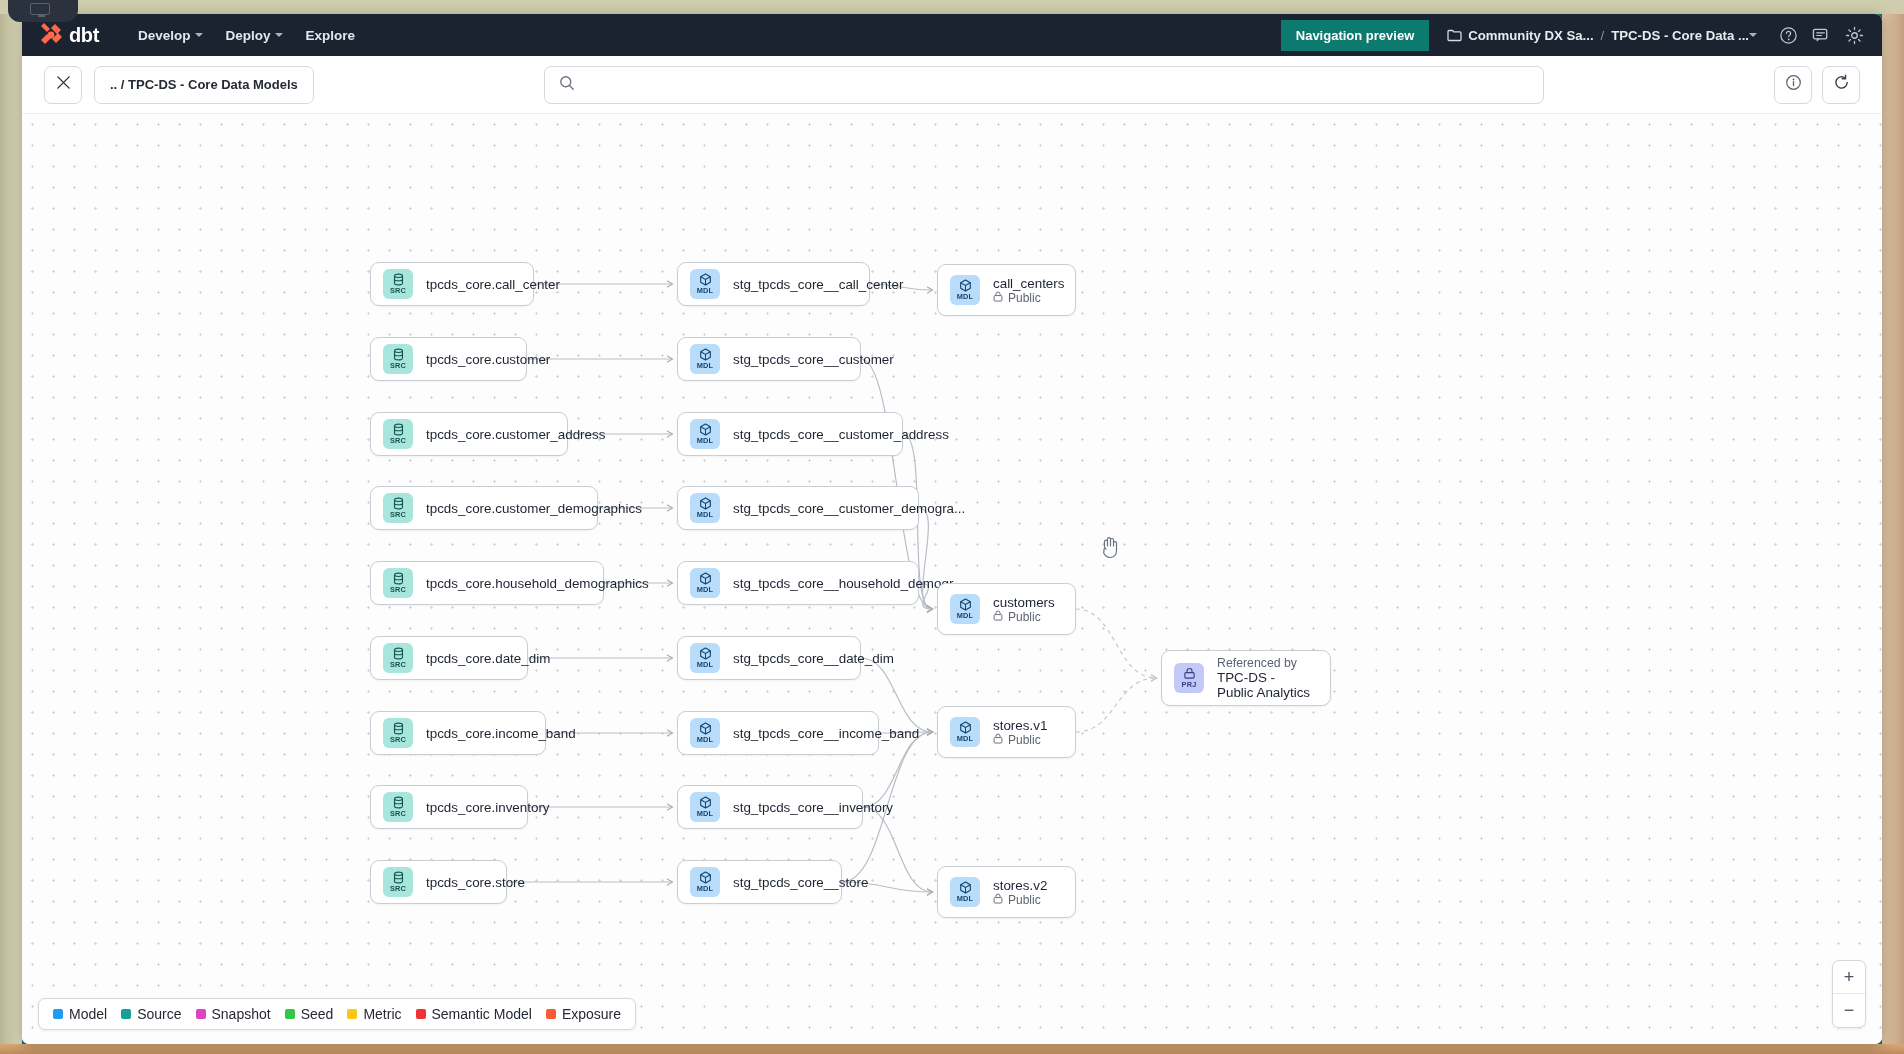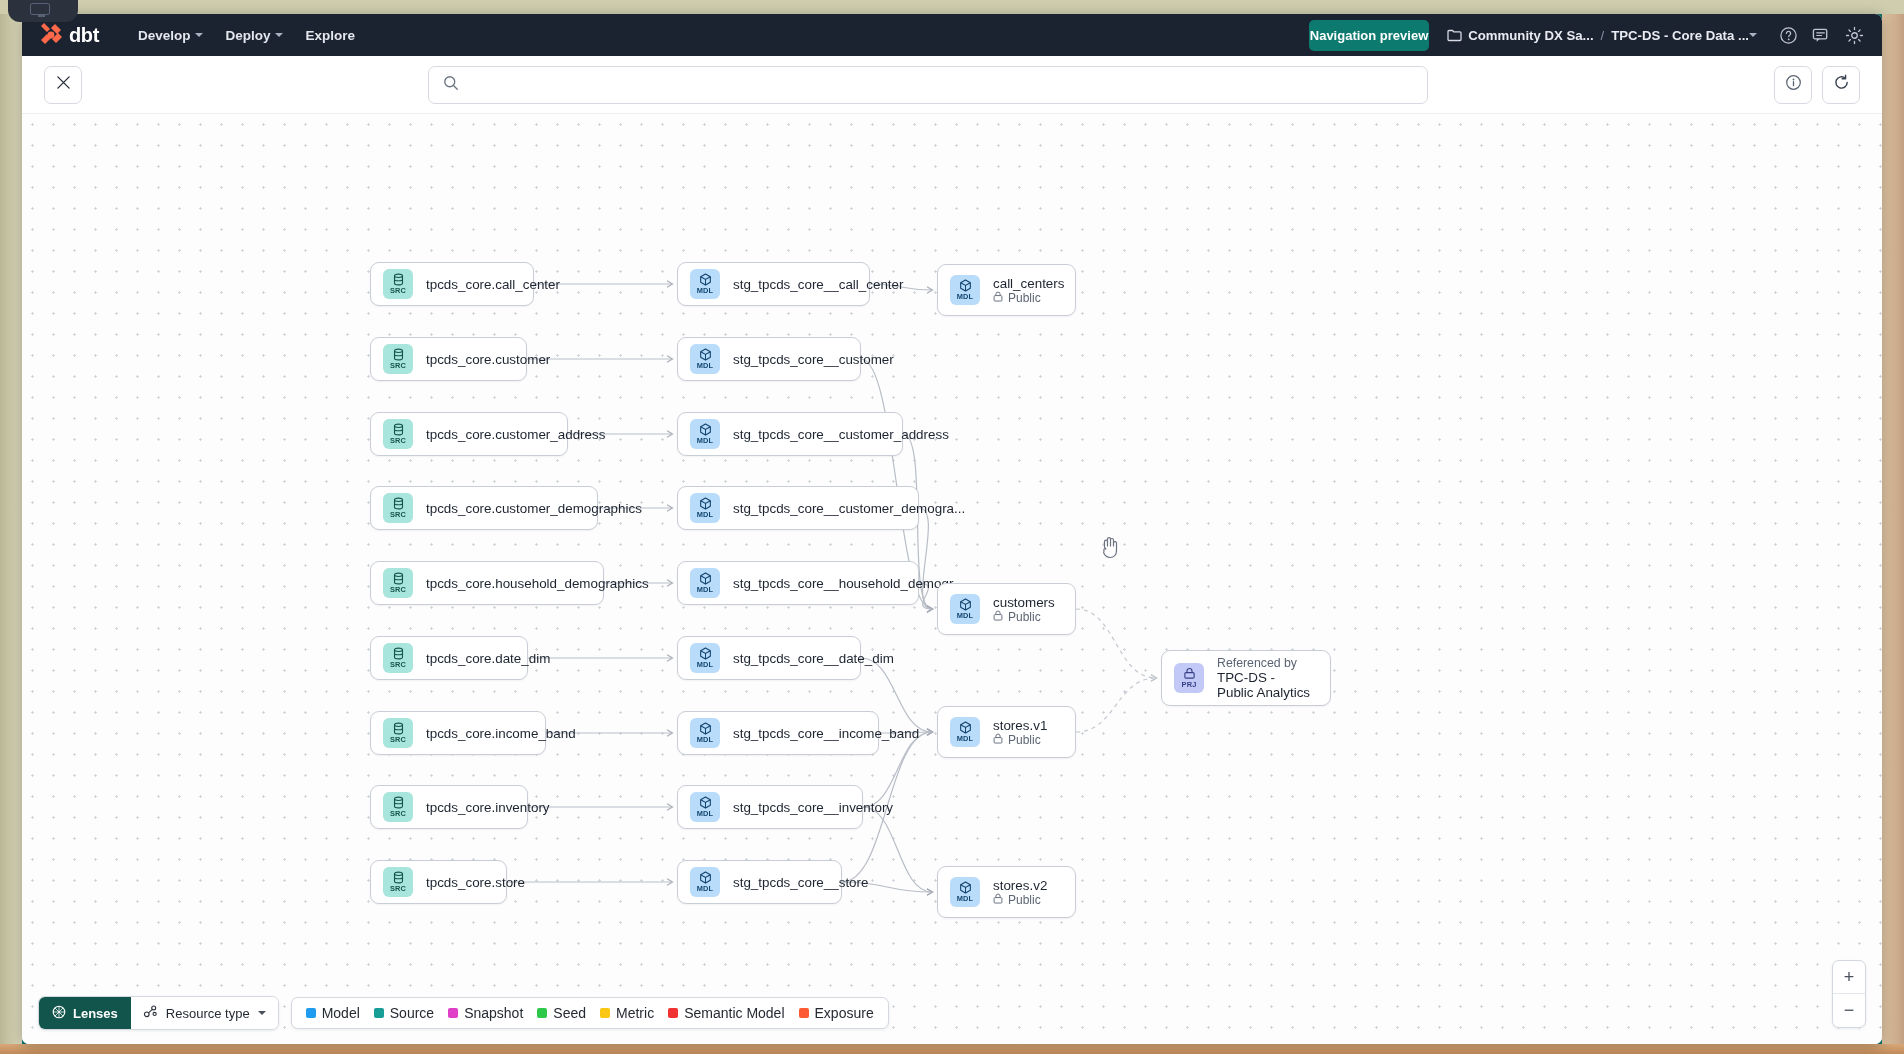--- a/index.html
+++ b/index.html
@@ -63,21 +63,21 @@
   .logo-text { color:#fff; font-size:20px; font-weight:700; letter-spacing:-.4px; }
   .nav-item {
     color:#e3e7ee; font-size:13.5px; font-weight:600;
     display:flex; align-items:center; gap:5px;
     padding: 6px 11px; border-radius:5px; cursor:pointer;
   }
   .caret { width:0;height:0;border-left:4px solid transparent;border-right:4px solid transparent;border-top:4.5px solid #a9b2c2; }
   .nav-spacer { flex:1; }
   .nav-preview-btn {
     background:#0d7a6f; color:#fff; font-size:13px; font-weight:600;
-    padding:8px 1px; border-radius:5px; cursor:pointer; white-space:nowrap;
+    padding:8px 15px; border-radius:0; cursor:pointer; white-space:nowrap;
   }
   .breadcrumb-nav { display:flex; align-items:center; gap:7px; margin-left:18px; color:#e8ebf1; font-size:13.2px; font-weight:700; }
   .bc-folder { width:14px;height:12px;position:relative; }
   .bc-sep { color:#8a93a5; font-weight:400; }
   .bc-proj { display:flex; align-items:center; cursor:pointer; }
   .nav-icons { display:flex; align-items:center; gap:14px; margin-left:22px; }
   .nav-ic { width:19px;height:19px;cursor:pointer;opacity:.92; }
 
   
   .subheader {
@@ -266,20 +266,21 @@
     </div>
 
     <div class="subheader">
       <div class="icon-btn">
         <span>
           <svg width="15" height="15" viewBox="0 0 16 16">
               <path d="M2 2l12 12M14 2L2 14" stroke="#2b313c" stroke-width="1.5" stroke-linecap="round"></path>
             </svg>
         </span>
       </div>
+      <div class="chip-btn">.. / TPC-DS - Core Data Models</div>
 
       <div class="search-wrap">
         <div class="search-box">
           <span>
             <svg width="16" height="16" viewBox="0 0 18 18">
                 <circle cx="7.6" cy="7.6" r="5.6" fill="none" stroke="#6b7280" stroke-width="1.5"></circle>
                 <path d="M11.8 11.8L16 16" stroke="#6b7280" stroke-width="1.5" stroke-linecap="round"></path>
               </svg>
           </span>
         </div>
@@ -684,43 +685,20 @@
           </div>
 
         <div class="grab-cursor" id="grab-cursor" style="left: 1078px; top: 421px;">
           <svg width="22" height="24" viewBox="0 0 22 24">
             <path d="M4.5 12V6.6a1.5 1.5 0 113 0V11V4.2a1.5 1.5 0 113 0V11V5a1.5 1.5 0 113 0v6V8.2a1.5 1.5 0 113 0v7.3c0 4.2-2.6 7-6.4 7-3.7 0-5.2-1.8-6.4-4.4L4 15.2c-.6-1.3 1-2.3 1.9-1.1z" fill="#fefefe" stroke="#6b7280" stroke-width="1.2" stroke-linejoin="round"></path>
           </svg>
         </div>
       </div>
 
       <div class="bottombar">
-        <div class="seg">
-          <div class="seg-lenses">
-            <span>
-              <svg width="14" height="14" viewBox="0 0 16 16">
-                  <circle cx="8" cy="8" r="6.6" fill="none" stroke="#fff" stroke-width="1.3"></circle>
-                  <path d="M8 1.4v13.2M1.4 8h13.2M3.4 3.4l9.2 9.2M12.6 3.4l-9.2 9.2" stroke="#fff" stroke-width=".9"></path>
-                </svg>
-            </span>
-            <span>Lenses</span>
-          </div>
-          <div class="seg-res">
-            <span>
-              <svg width="15" height="15" viewBox="0 0 16 16">
-                  <circle cx="4" cy="11" r="2.5" fill="none" stroke="#2b313c" stroke-width="1.2"></circle>
-                  <circle cx="11.4" cy="4.2" r="2.1" fill="none" stroke="#2b313c" stroke-width="1.2"></circle>
-                  <circle cx="12.4" cy="10.6" r="1.7" fill="none" stroke="#2b313c" stroke-width="1.2"></circle>
-                  <path d="M6 9.4l3.6-3.4" stroke="#2b313c" stroke-width="1.1"></path>
-                </svg>
-            </span>
-            <span>Resource type</span>
-            <span class="caret" style="border-top-color:#4a515d"></span>
-          </div>
-        </div>
 
         <div class="legend" id="legend">
             <div class="legend-item">
               <span class="legend-swatch" style="background:#1f9cf0"></span>
               <span>Model</span>
             </div>
             <div class="legend-item">
               <span class="legend-swatch" style="background:#179e96"></span>
               <span>Source</span>
             </div>

